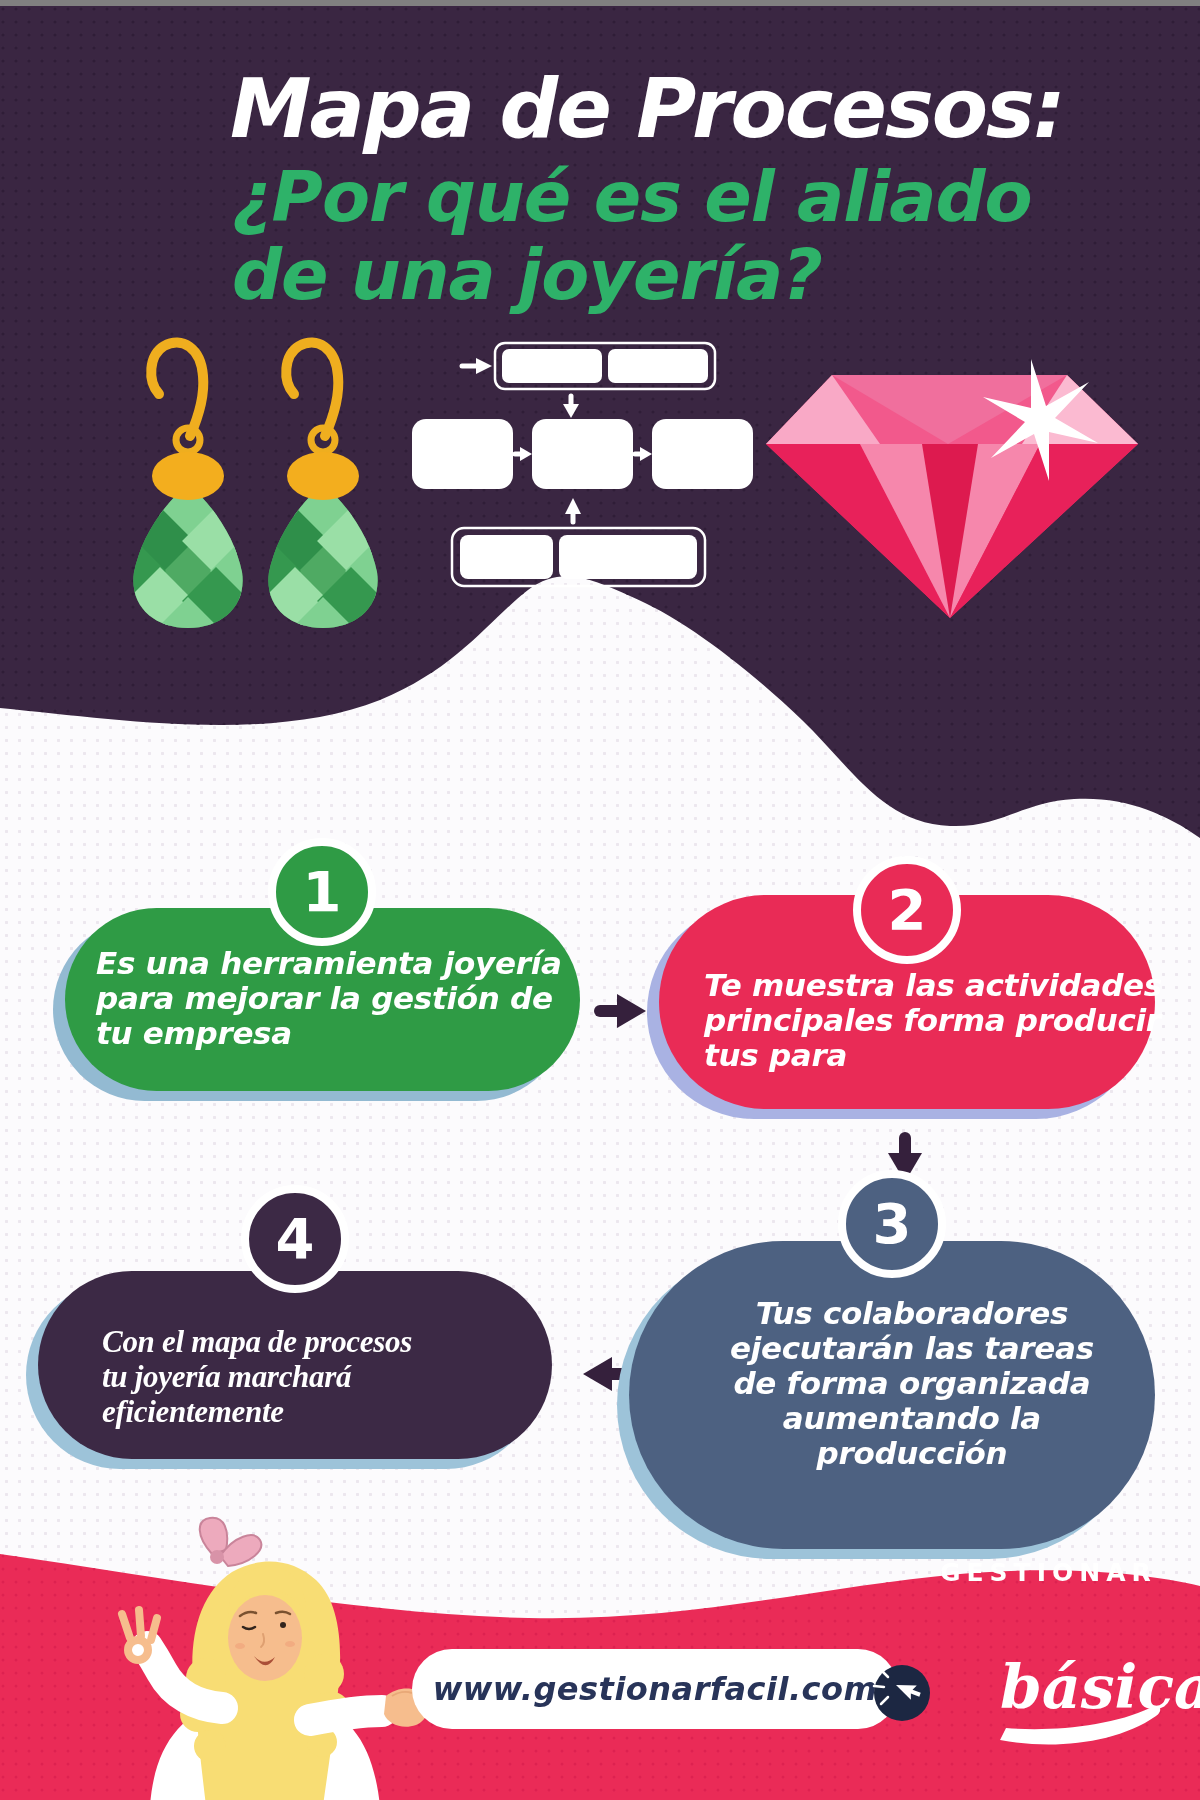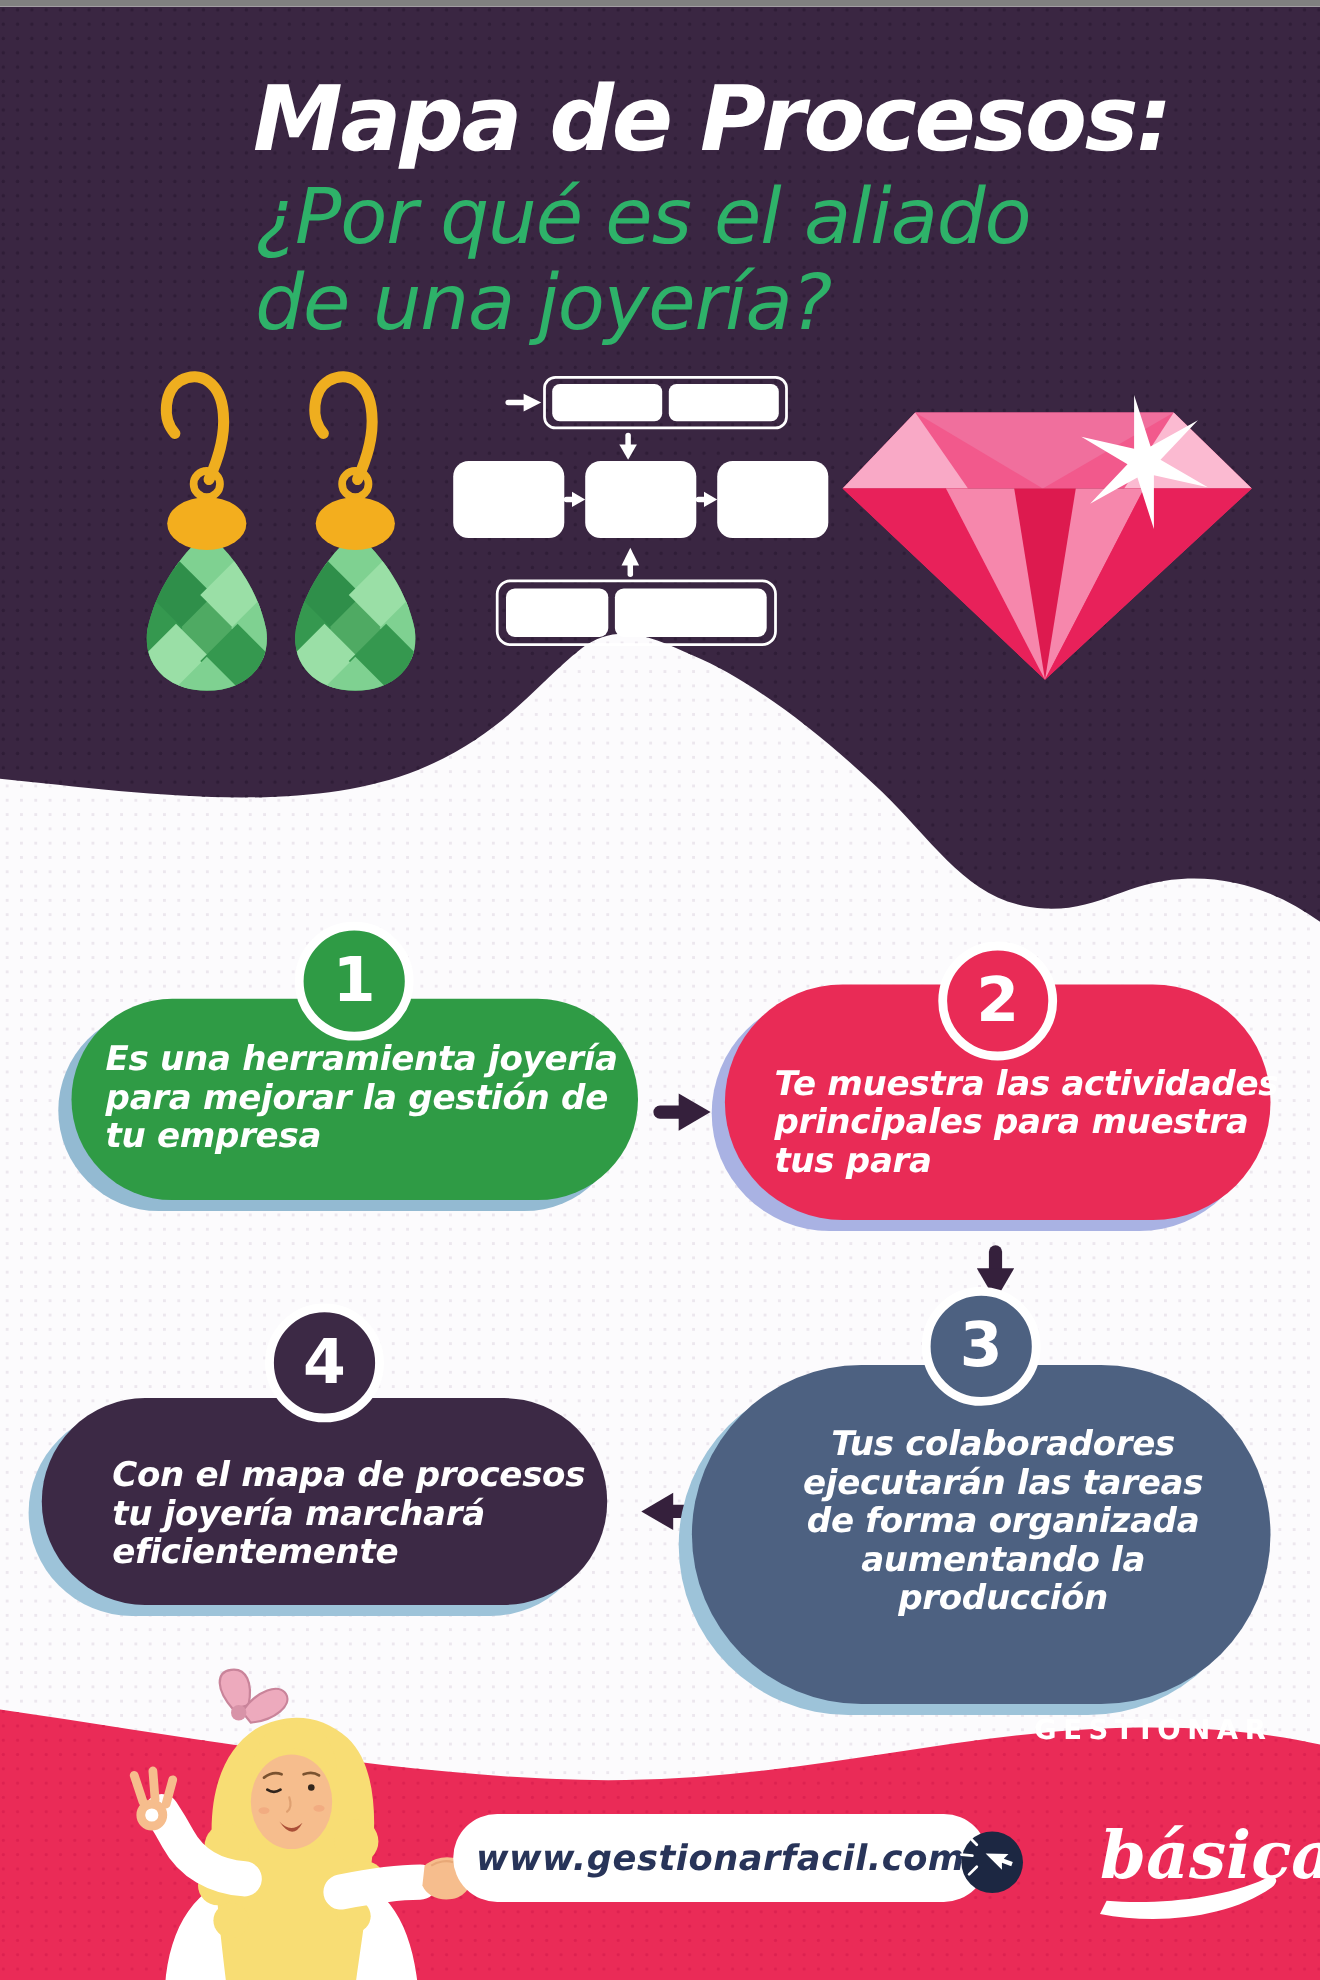--- a/index.html
+++ b/index.html
@@ -6,21 +6,21 @@
   .poster{
     position:relative;width:1200px;height:1800px;overflow:hidden;margin:6px auto;
     background-color:#fcfbfd;
     background-image:radial-gradient(#ece7ee 1.4px, transparent 1.5px);
     background-size:13px 13px;
     font-family:"DejaVu Sans","Liberation Sans",sans-serif;
   }
   .abs{position:absolute;}
   svg{display:block;}
   .hdr-title{font-size:82px;font-weight:bold;font-style:italic;letter-spacing:-2px;line-height:1.0;white-space:nowrap;}
-  .hdr-sub{font-size:70px;font-weight:normal;font-style:italic;letter-spacing:-1px;line-height:1.12;white-space:nowrap;}
+  .hdr-sub{font-size:70px;font-weight:bold;font-style:italic;letter-spacing:-1px;line-height:1.12;white-space:nowrap;}
   .bubble{position:absolute;box-shadow:-12px 10px 0 var(--sh,#9cc2d8);}
   .num{
     position:absolute;width:92px;height:92px;border-radius:50%;border:8px solid #ffffff;
     color:#fff;font-size:56px;font-weight:bold;text-align:center;line-height:92px;z-index:6;
   }
   .btxt{position:absolute;color:#ffffff;font-size:31px;font-weight:bold;font-style:italic;
     line-height:35px;letter-spacing:-0.3px;z-index:5;white-space:nowrap;}
   .pill{
     position:absolute;left:412px;top:1643px;width:486px;height:80px;border-radius:40px;background:#ffffff;
     text-align:center;z-index:8;
@@ -206,41 +206,41 @@
     <div>para mejorar la gestión de</div>
     <div>tu empresa</div>
   </div>
 
   <div class="bubble" style="left: 659px; top: 889px; width: 496px; height: 214px; border-radius: 107px; background-color: rgb(233, 43, 86); --sh: #a9b2e3;"></div>
   <div class="num" style="left: 853px; top: 850px; background-color: rgb(233, 43, 86);">
     <span>2</span>
   </div>
   <div class="btxt" style="left:704px;top:962px;">
     <div>Te muestra las actividades</div>
-    <div>principales para muestra</div>
+    <div>principales forma producir</div>
     <div>tus para</div>
   </div>
 
   <div class="bubble" style="left: 629px; top: 1235px; width: 526px; height: 308px; border-radius: 154px; background-color: rgb(77, 97, 129); --sh: #9dc3d9;"></div>
   <div class="num" style="left: 838px; top: 1164px; background-color: rgb(77, 97, 129);">
     <span>3</span>
   </div>
   <div class="btxt" style="left:730px;top:1290px;text-align:center;">
     <div>Tus colaboradores</div>
     <div>ejecutarán las tareas</div>
     <div>de forma organizada</div>
     <div>aumentando la</div>
     <div>producción</div>
   </div>
 
   <div class="bubble" style="left: 38px; top: 1265px; width: 514px; height: 188px; border-radius: 94px; background-color: rgb(60, 41, 69); --sh: #9dc3d9;"></div>
   <div class="num" style="left: 241px; top: 1179px; background-color: rgb(60, 41, 69);">
     <span>4</span>
   </div>
-  <div class="btxt" style="left:102px;top:1318px;">
+  <div class="btxt" style="left:102px;top:1318px;font-family:Liberation Serif, serif;">
     <div>Con el mapa de procesos</div>
     <div>tu joyería marchará</div>
     <div>eficientemente</div>
   </div>
 
   <div class="pill">
     <span style="color: rgb(40, 52, 89);">www.gestionarfacil.com</span>
   </div>
 
   <svg class="abs" style="left:862px;top:1647px;z-index:9;" width="80" height="80" viewBox="0 0 80 80">

